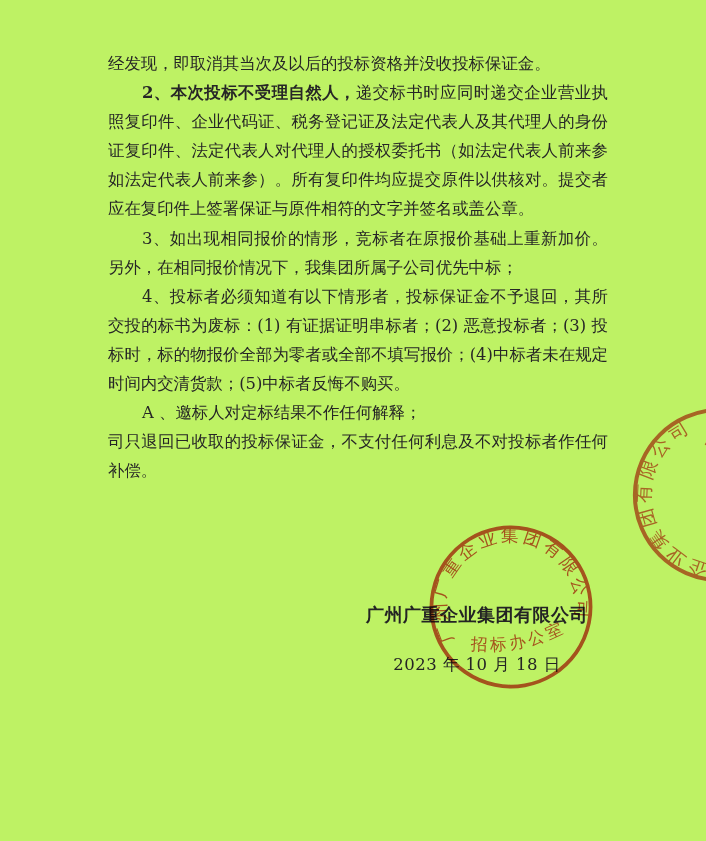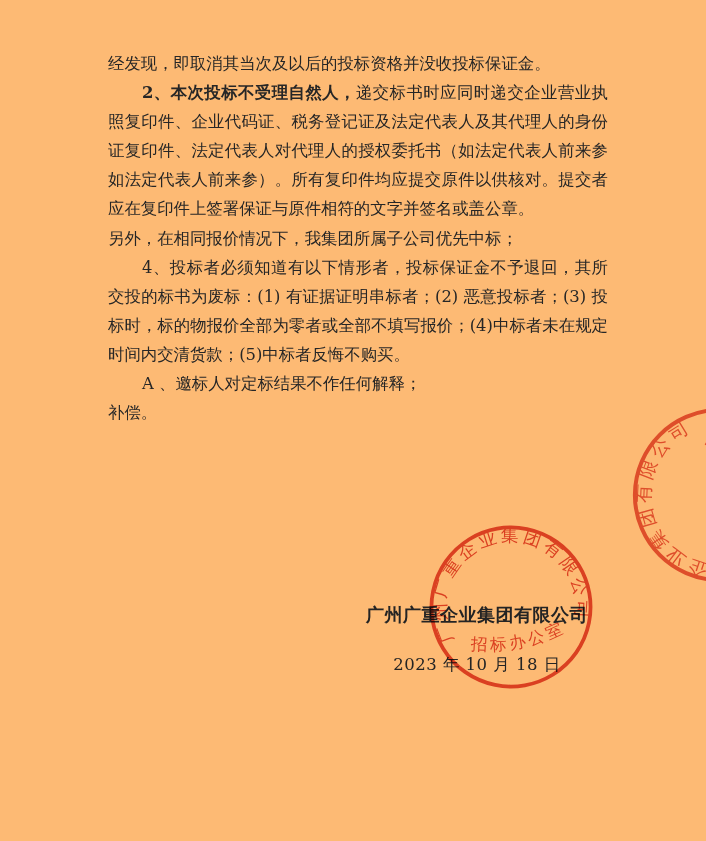--- a/index.html
+++ b/index.html
@@ -5,21 +5,21 @@
   html, body { margin: 0; padding: 0; }
   body {
     width: 706px; height: 841px;
     background: #ffffff;
     position: relative;
     overflow: hidden;
     font-family: "DejaVu Serif", "Liberation Serif", serif;
   }
   #page {
     position: absolute; inset: 0;
-    background: #fdba74;
+    background: #bef264;
   }
   
   #body-text {
     position: absolute;
     left: 108px; top: 49px; width: 500px;
     color: #262626;
     font-size: 16.4px;
   }
   .tline {
     height: 29.1px;
@@ -76,26 +76,28 @@
 
 <div id="page">
 
   <div id="body-text">
       <div class="tline"><span>经发现，即取消其当次及以后的投标资格并没收投标保证金。</span></div>
       <div class="tline fill ind"><span class="b">2、本次投标不受理自然人，</span><span>递交标书时应同时递交企业营业执</span></div>
       <div class="tline fill"><span>照复印件、企业代码证、税务登记证及法定代表人及其代理人的身份</span></div>
       <div class="tline fill"><span>证复印件、法定代表人对代理人的授权委托书（如法定代表人前来参</span></div>
       <div class="tline fill"><span>如法定代表人前来参）。所有复印件均应提交原件以供核对。提交者</span></div>
       <div class="tline"><span>应在复印件上签署保证与原件相符的文字并签名或盖公章。</span></div>
+      <div class="tline fill ind"><span>3、如出现相同报价的情形，竞标者在原报价基础上重新加价。</span></div>
       <div class="tline"><span>另外，在相同报价情况下，我集团所属子公司优先中标；</span></div>
       <div class="tline fill ind"><span>4、投标者必须知道有以下情形者，投标保证金不予退回，其所</span></div>
       <div class="tline fill"><span>交投的标书为废标：(1) 有证据证明串标者；(2) 恶意投标者；(3) 投</span></div>
       <div class="tline fill"><span>标时，标的物报价全部为零者或全部不填写报价；(4)中标者未在规定</span></div>
       <div class="tline"><span>时间内交清货款；(5)中标者反悔不购买。</span></div>
       <div class="tline ind"><span>A 、邀标人对定标结果不作任何解释；</span></div>
+      <div class="tline fill"><span>司只退回已收取的投标保证金，不支付任何利息及不对投标者作任何</span></div>
       <div class="tline"><span>补偿。</span></div>
     </div>
 
   <div id="signature-block">
     <div id="signature-company">广州广重企业集团有限公司</div>
     <div id="signature-date">2023 年 10 月 18 日</div>
   </div>
 
   <div id="company-seal" class="seal-wrap">
     <svg viewBox="0 0 160 160">

